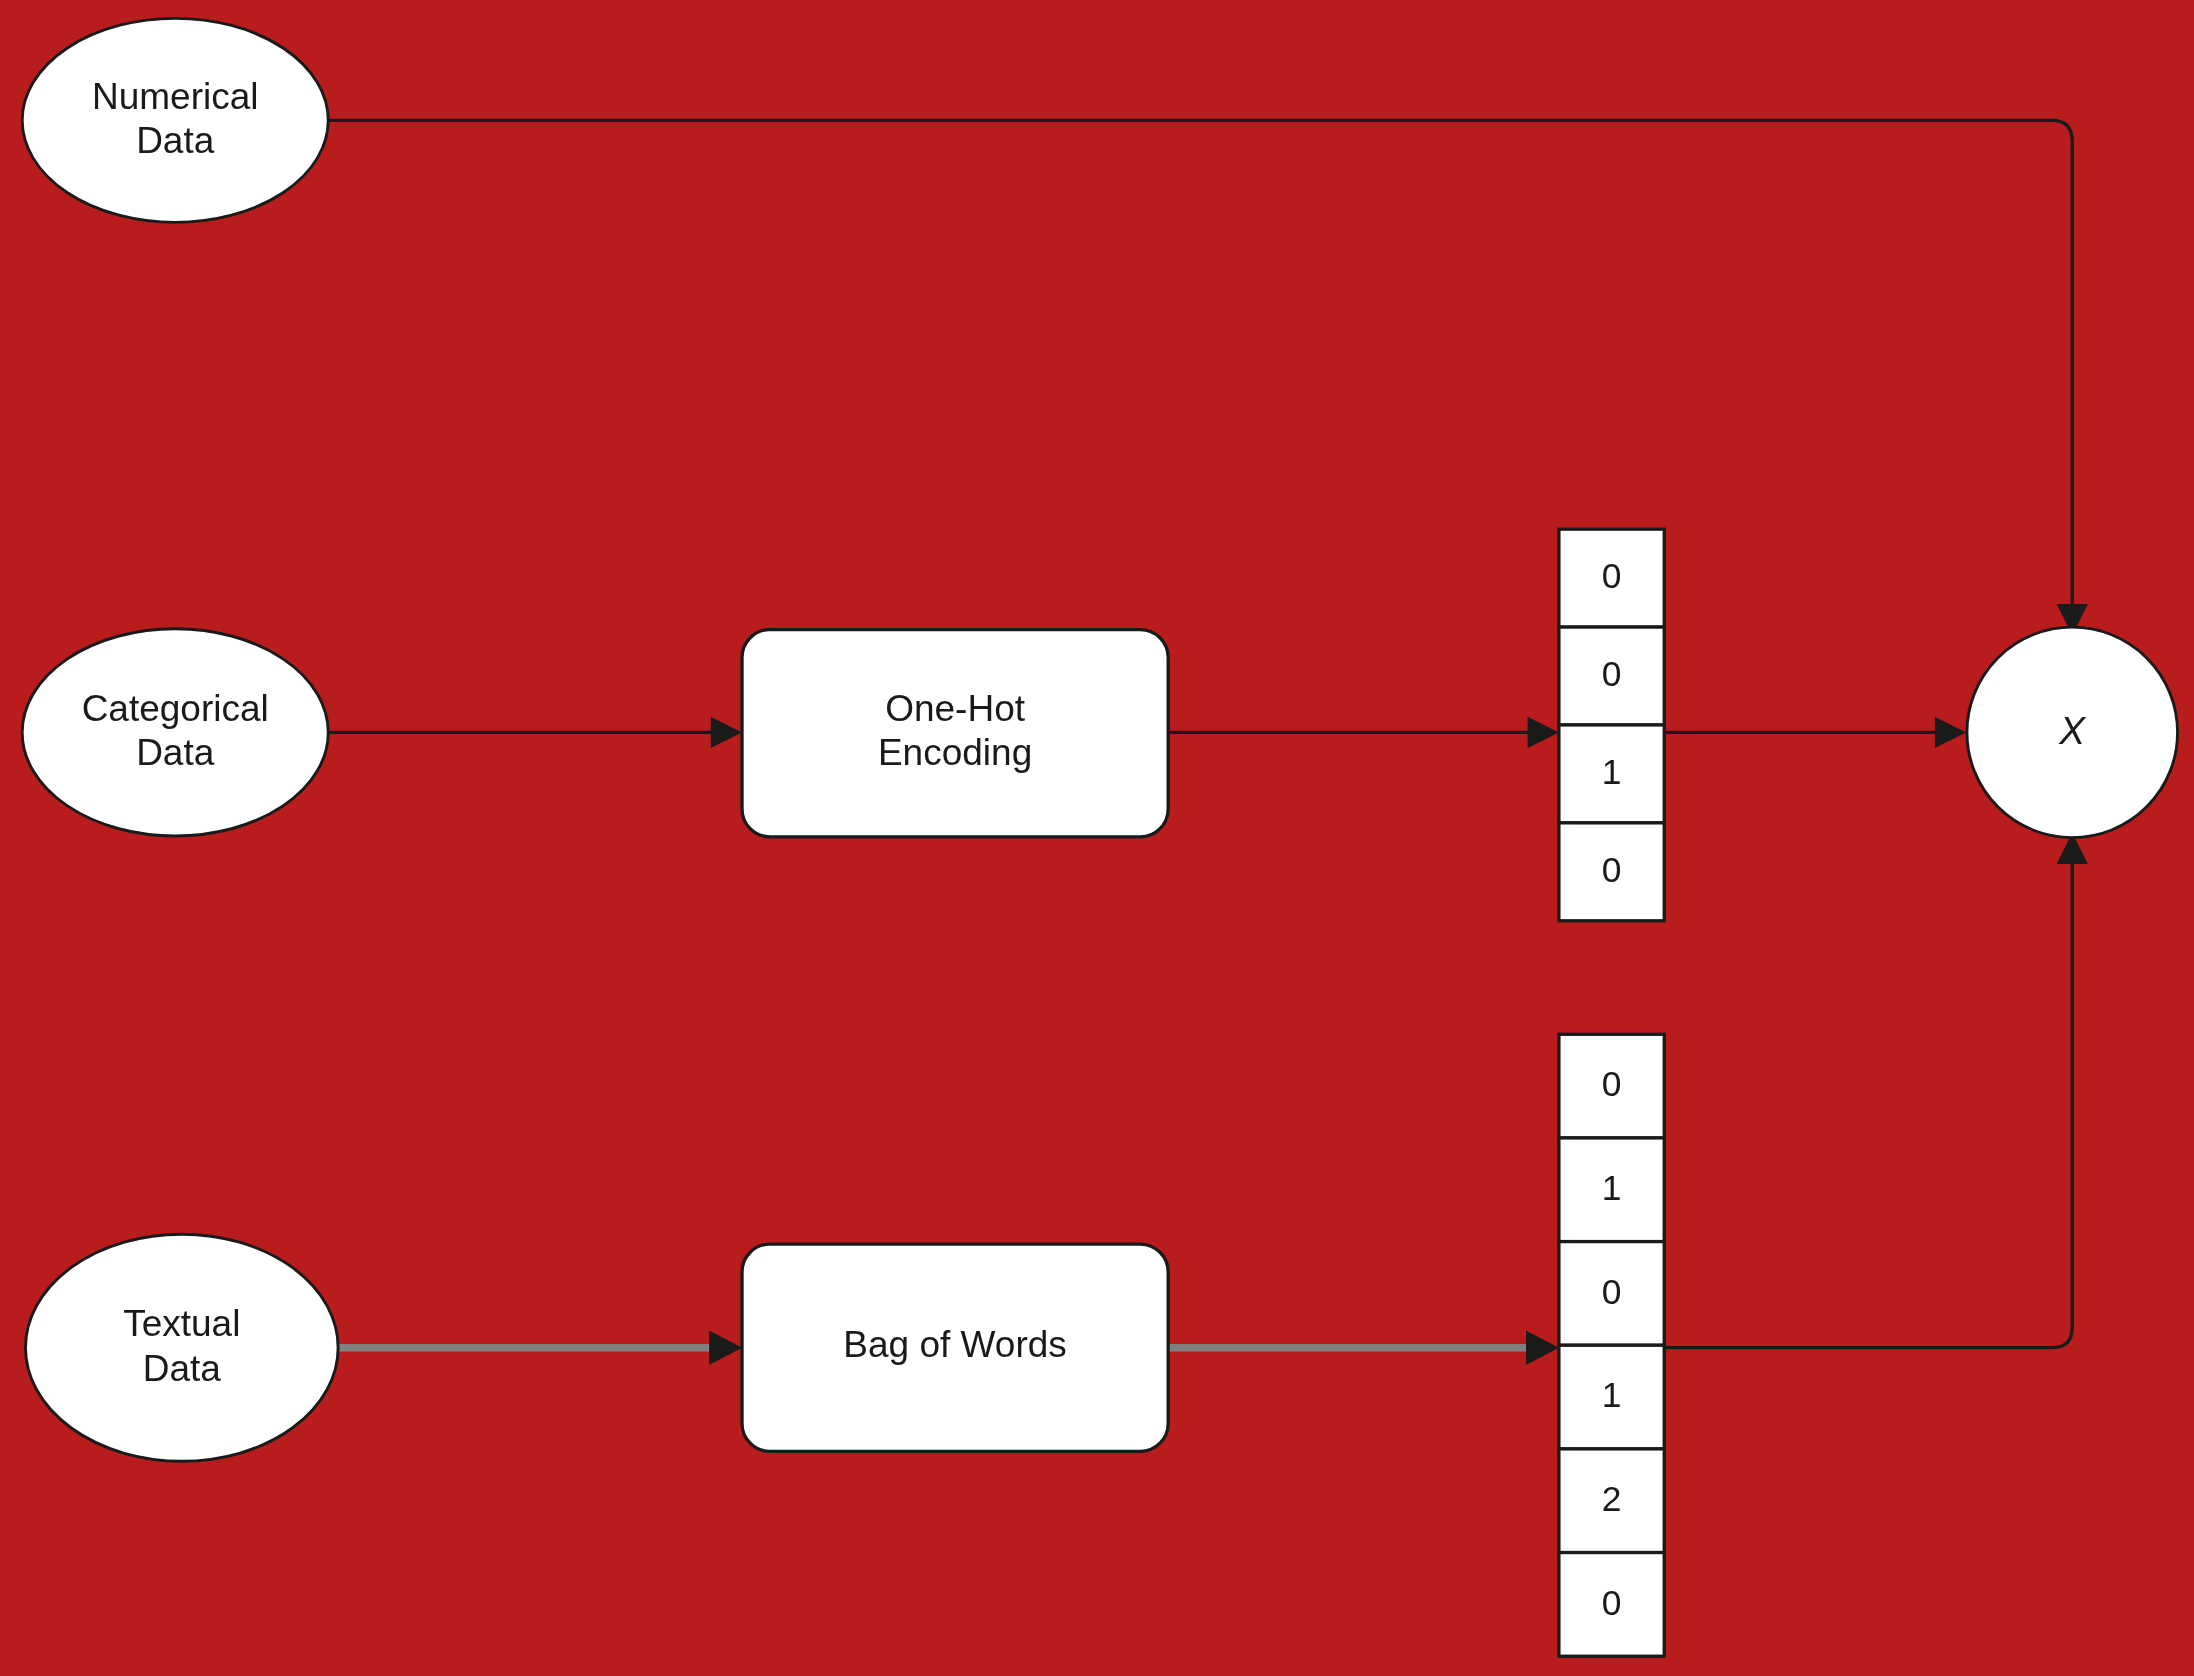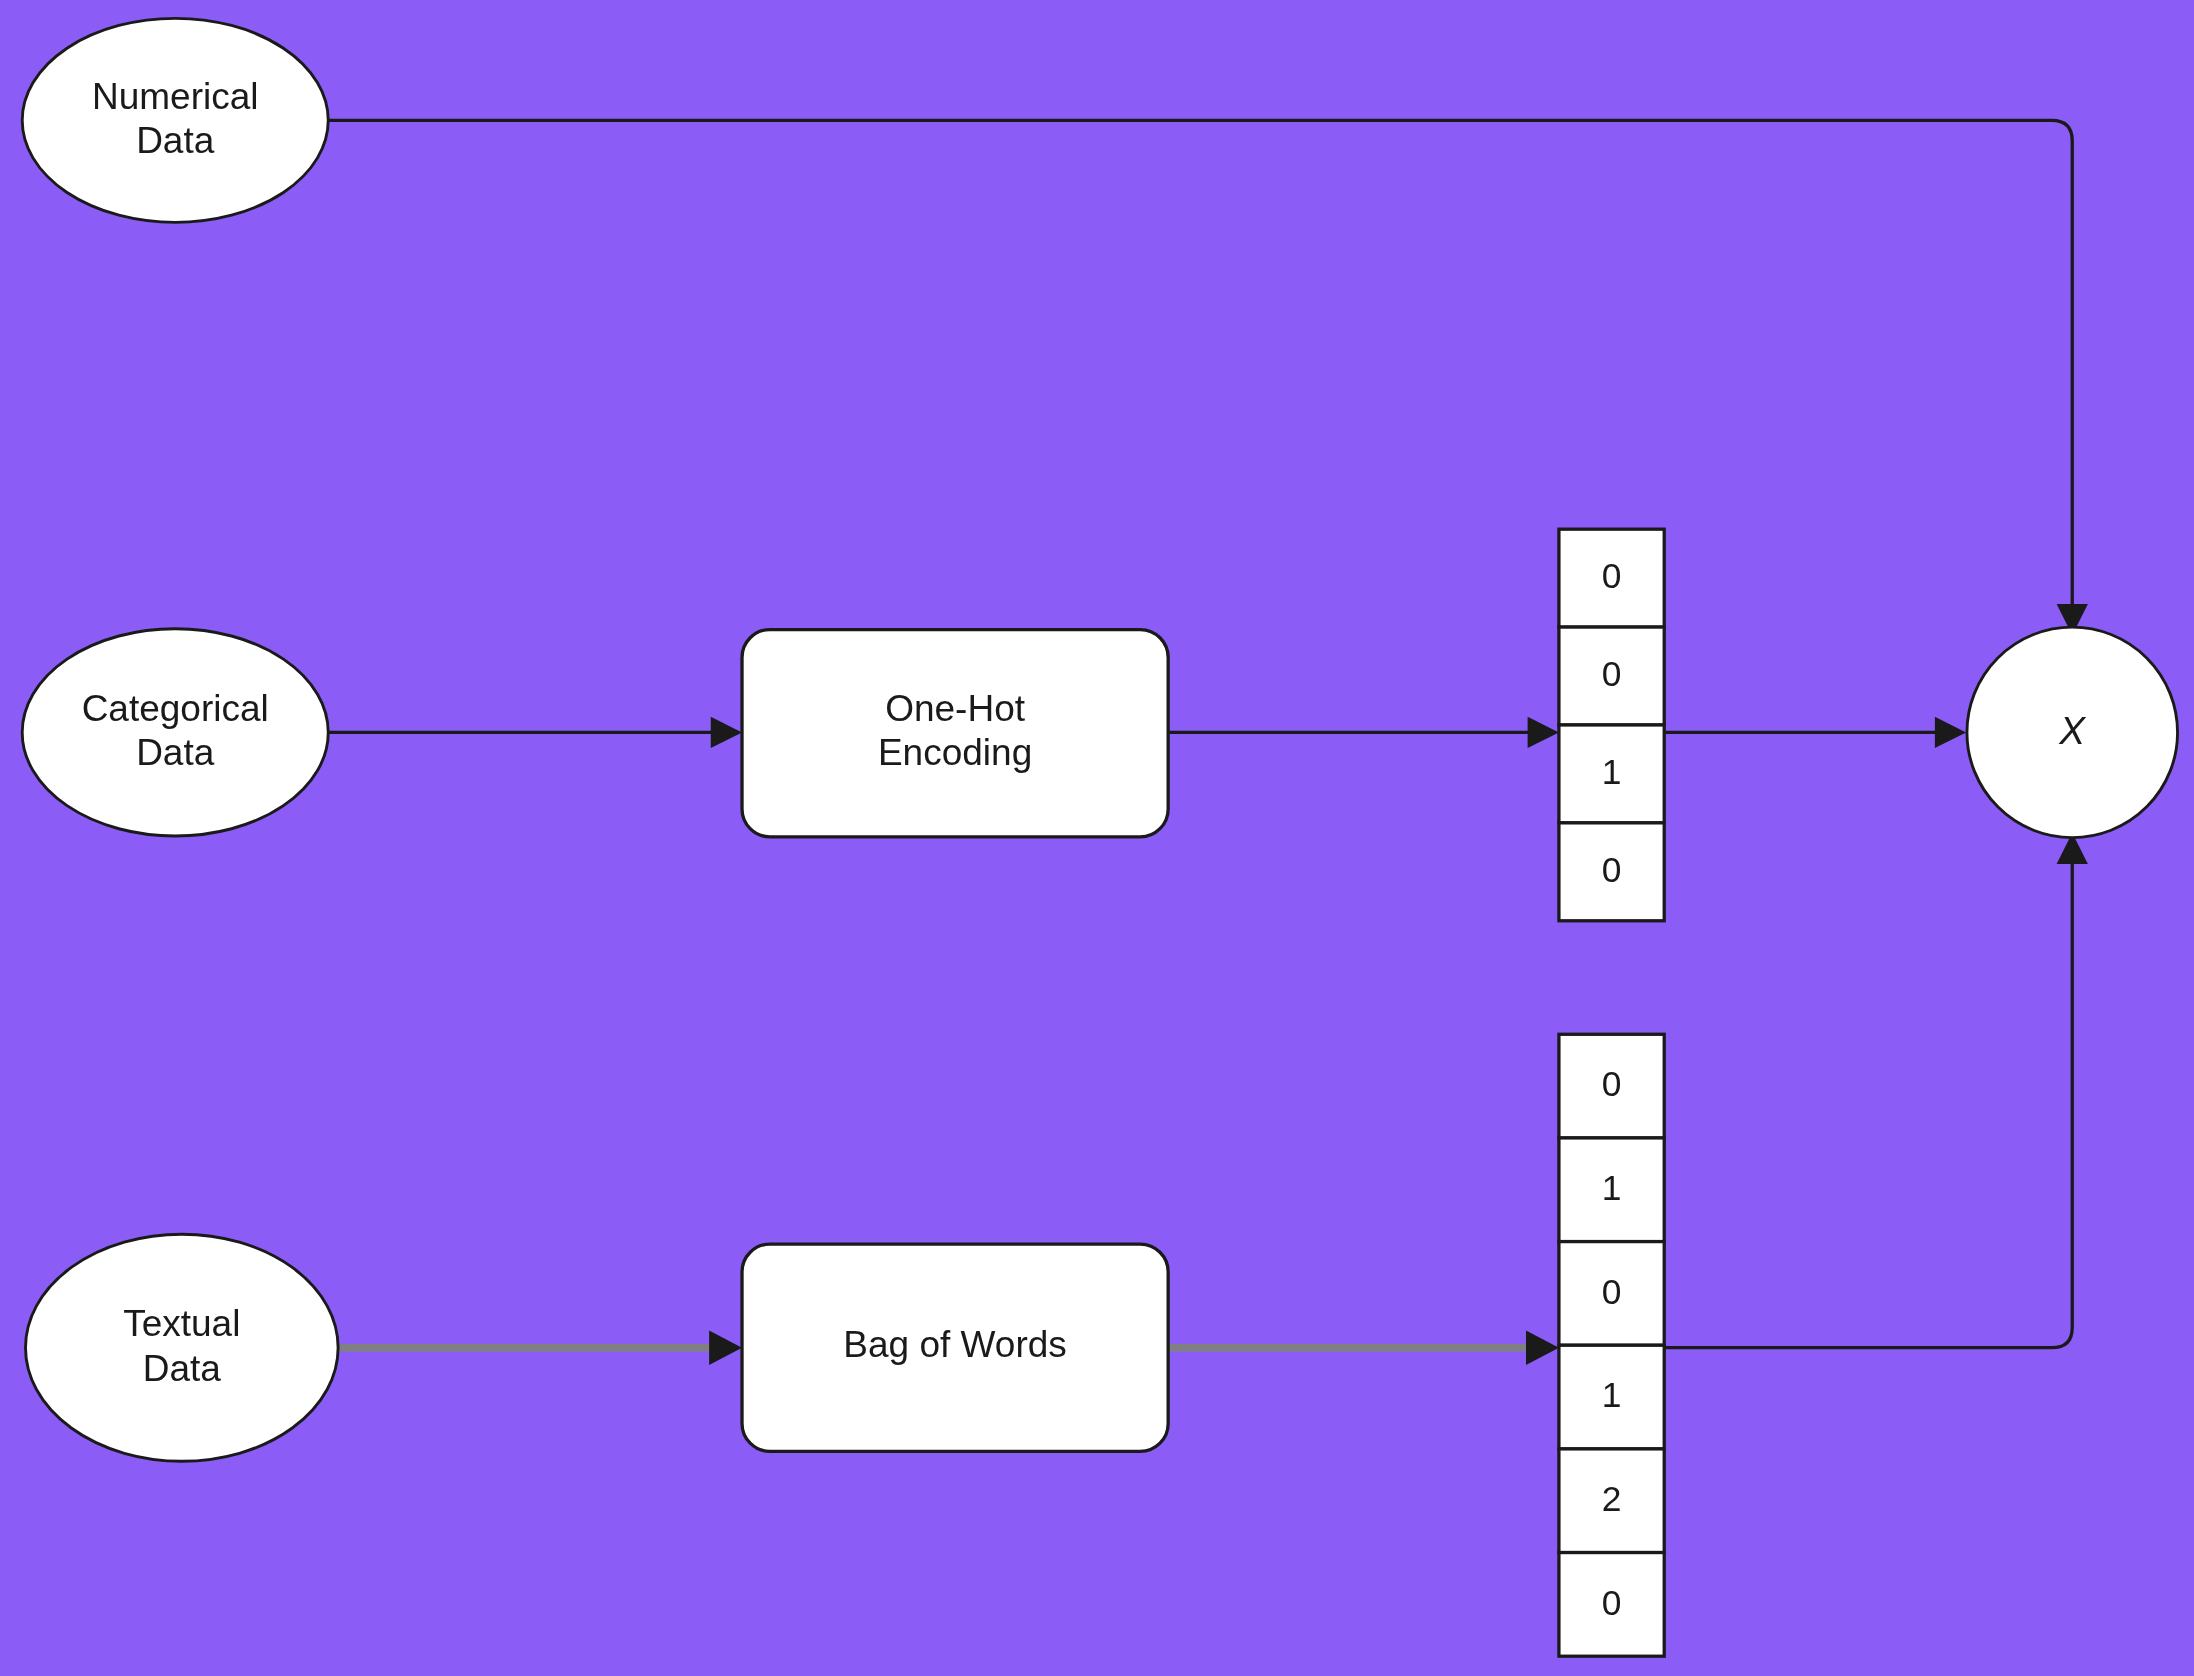--- a/index.html
+++ b/index.html
@@ -11,21 +11,21 @@
   body {
     width: 2194px;
     height: 1677px;
     overflow: hidden;
     font-family: "Liberation Sans", sans-serif;
   }
   #diagram-root {
     position: relative;
     width: 2194px;
     height: 1677px;
-    background: #8b5cf6;
+    background: #b91c1c;
   }
   svg.diagram-canvas {
     display: block;
     width: 2194px;
     height: 1677px;
   }
   .node-shape {
     fill: #ffffff;
     stroke: #1a1a1a;
     stroke-width: 4;

